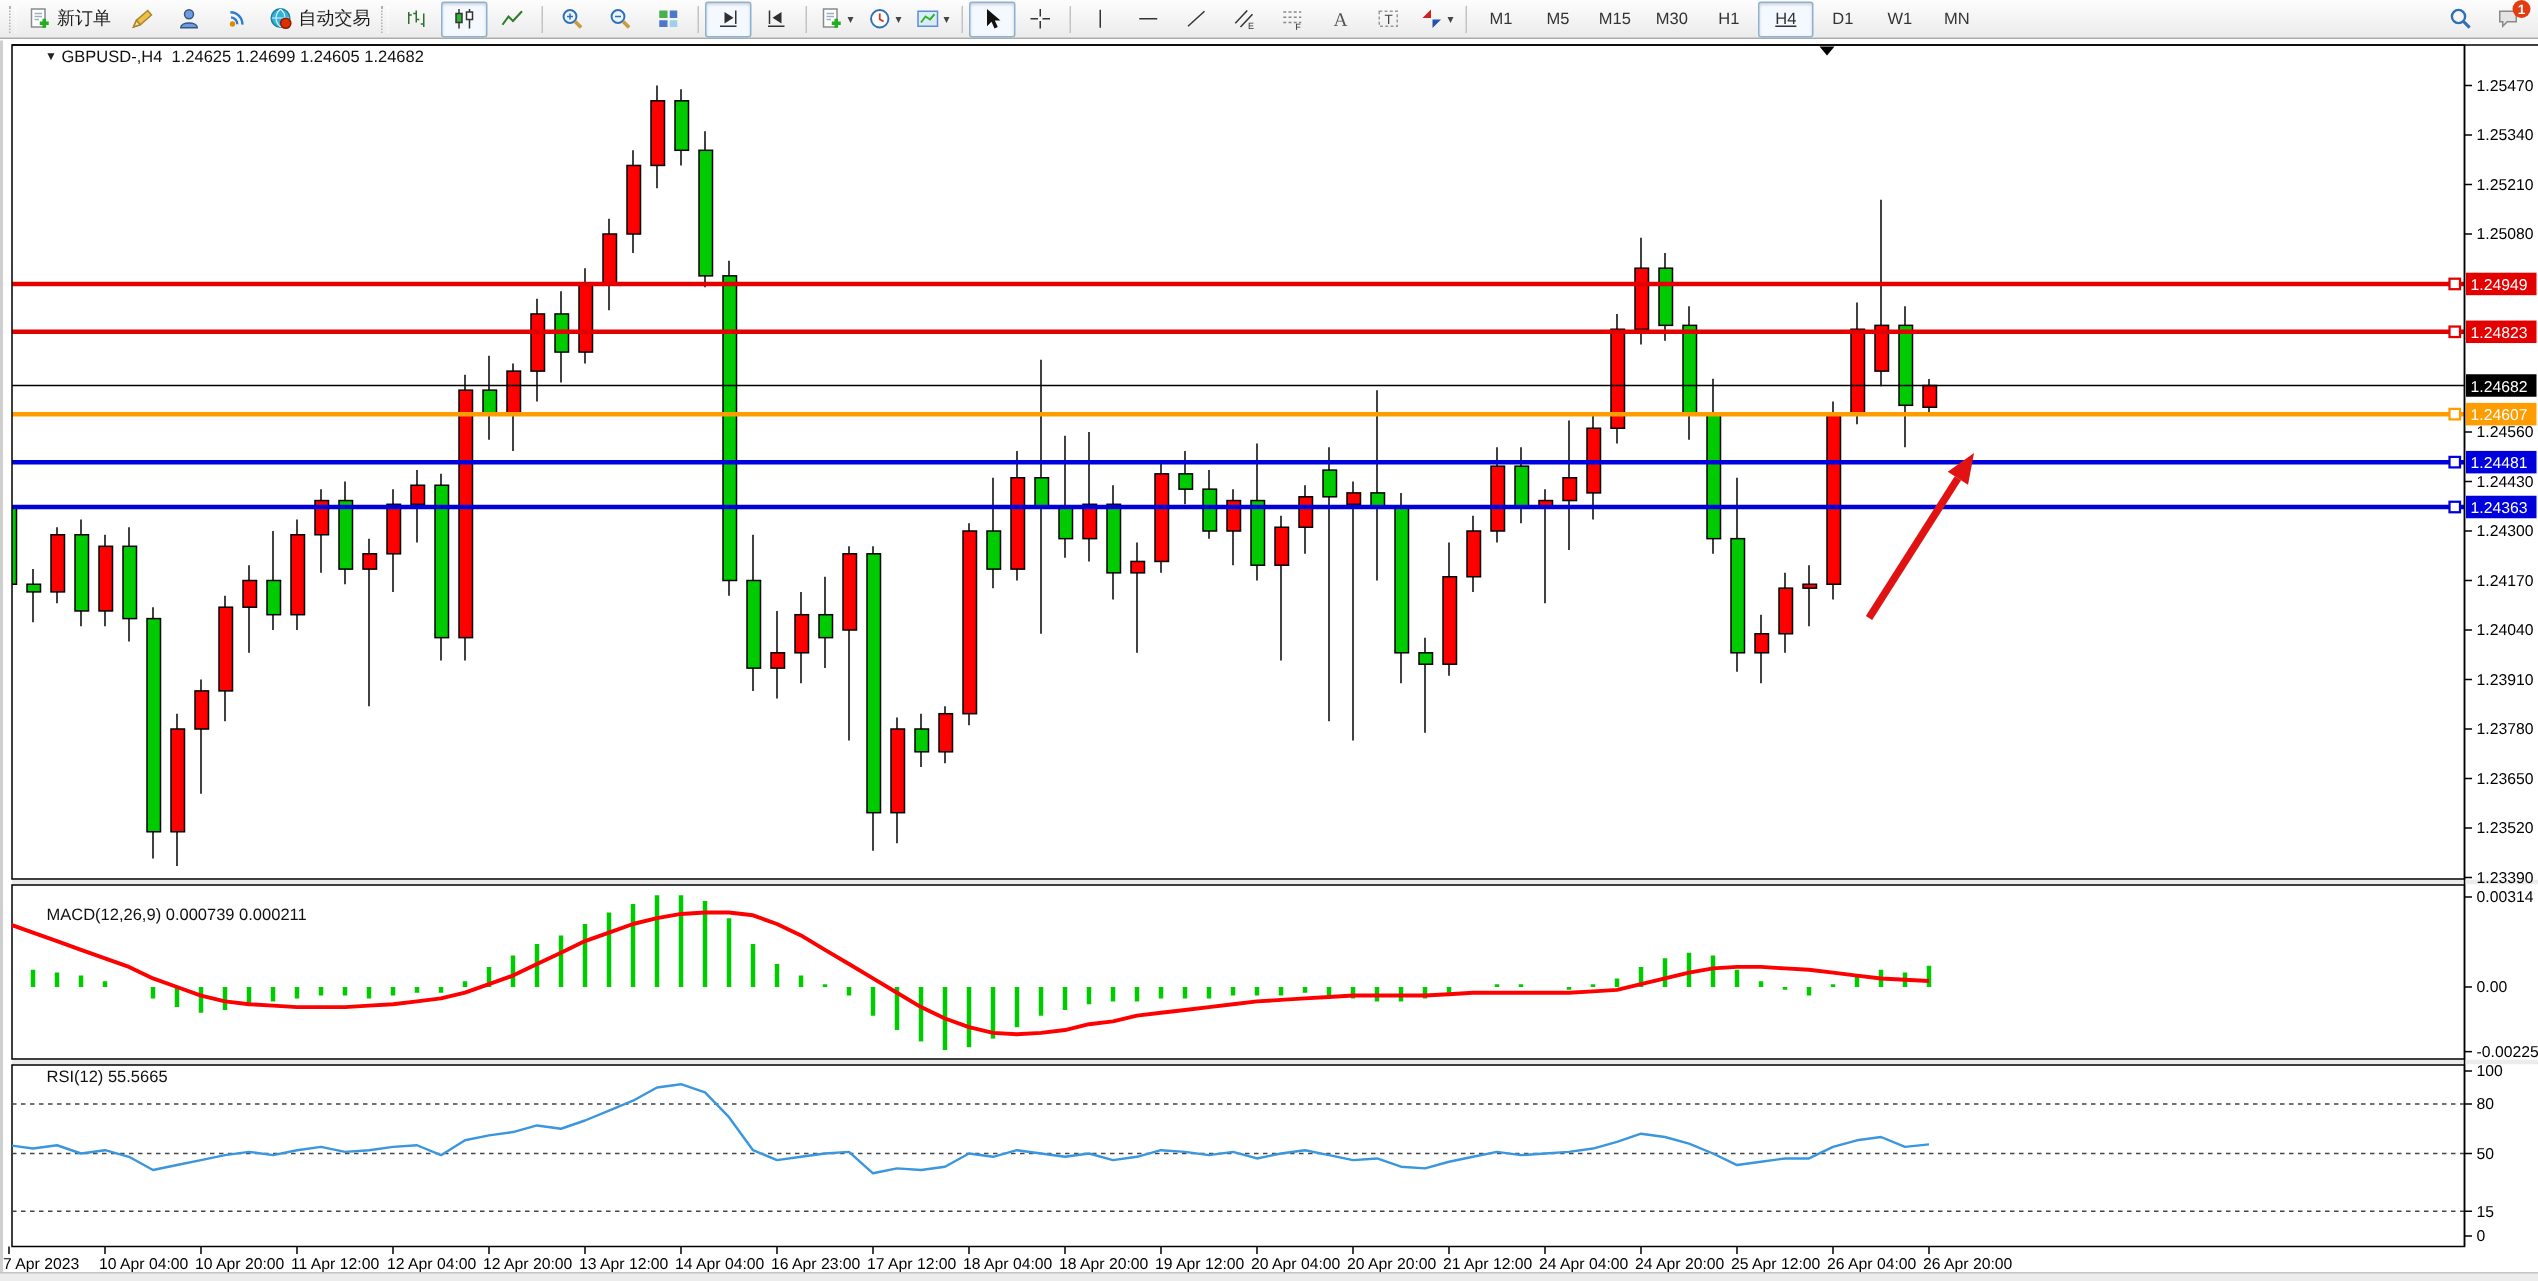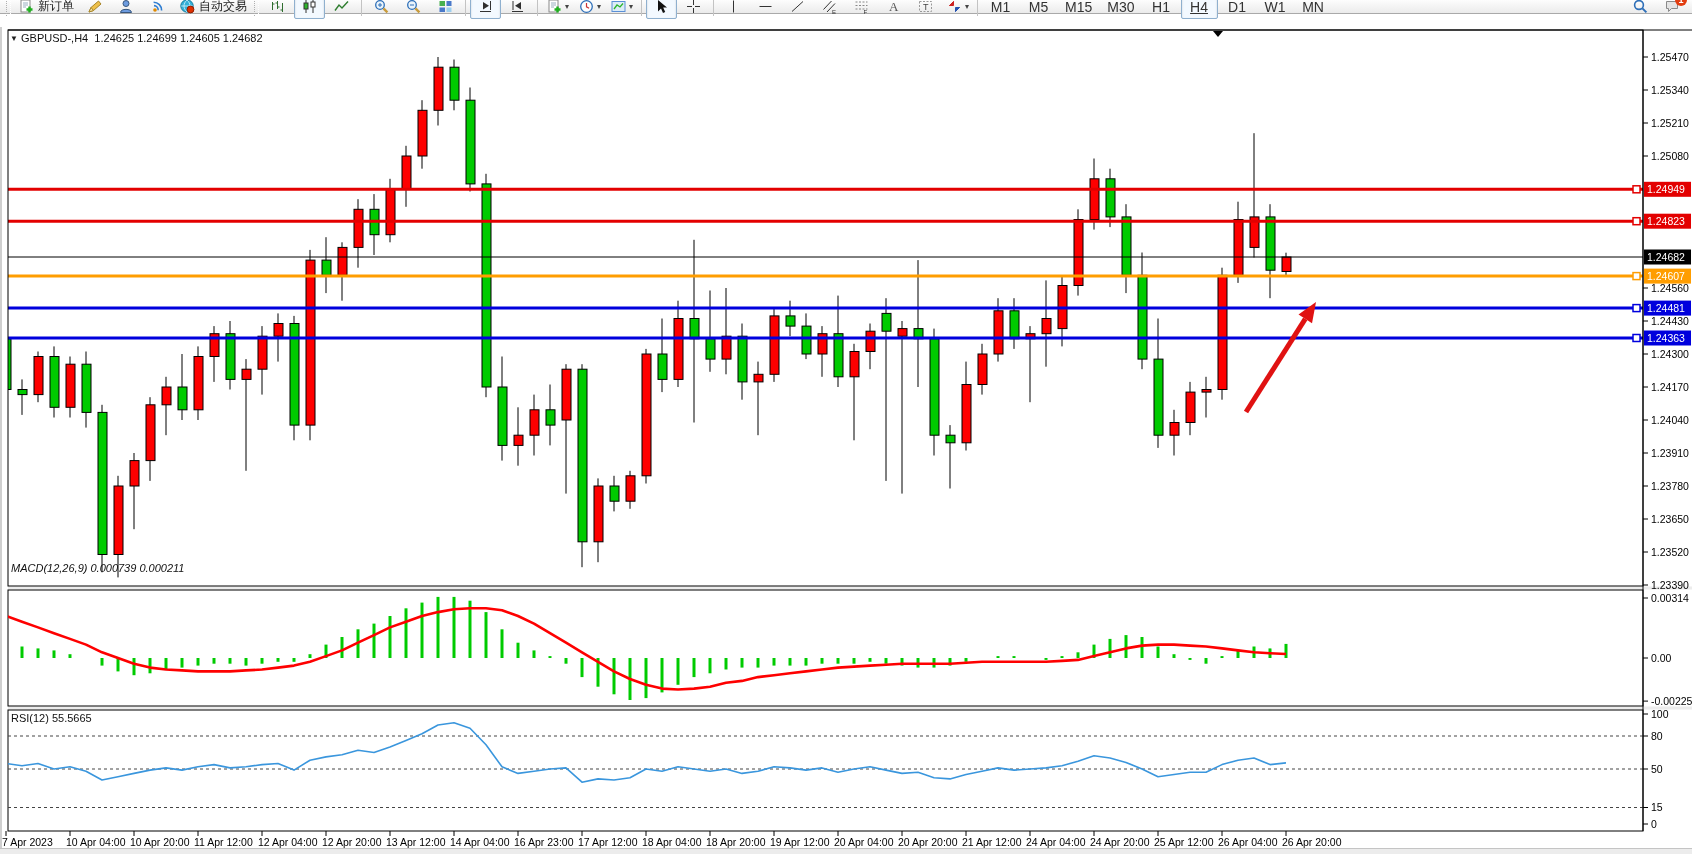--- a/index.html
+++ b/index.html
@@ -1,40 +1,40 @@
 <!DOCTYPE html>
 <html><head>
 <meta charset="utf-8">
 <style>
   html,body{margin:0;padding:0;background:#dadada;}
   #screen{position:relative;width:1692px;height:854px;background:#ffffff;overflow:hidden;
           font-family:"Liberation Sans","DejaVu Sans",sans-serif;-webkit-font-smoothing:none;}
   
-  #toolbar{position:absolute;top:0;left:0;width:1692px;height:14px;
+  #toolbar{position:absolute;top:0;left:0;width:1692px;height:26px;
            background:linear-gradient(#fdfdfd,#ebebeb);border-bottom:1px solid #a9a9a9;
            display:flex;align-items:center;padding:0 4px;box-sizing:border-box;gap:1px;z-index:5;}
   .tbtn{height:22px;min-width:23px;display:flex;align-items:center;justify-content:center;gap:3px;
         padding:0 3px;border:1px solid transparent;border-radius:2px;font-size:12px;color:#222;cursor:default;}
   .tbtn svg{width:17px;height:17px;display:block;}
   .tbtn.sel{background:#f3f9ff;border-color:#8fb0cf;box-shadow:inset 0 1px 2px rgba(0,0,0,.18);text-decoration:underline;}
   .tbtn .caret{font-size:8px;color:#444;margin-left:-1px;}
-  .tf{font-size:14px;padding:0 6px;color:#333;}
+  .tf{font-size:11px;padding:0 6px;color:#333;}
   .sep{width:1px;height:18px;background:#c3c3c3;margin:0 3px;flex:none;}
   .grip{width:3px;height:18px;border-left:1px dotted #b0b0b0;border-right:1px dotted #fff;margin:0 2px;flex:none;}
   .spacer{flex:1;}
   .cjk{font-size:12px;color:#1c1c1c;}
   .badge{position:absolute;top:-4px;right:-6px;width:12px;height:12px;border-radius:50%;
          background:#e23d10;color:#fff;font-size:9px;line-height:12px;text-align:center;font-weight:bold;}
   .iconwrap{position:relative;display:flex;}
   
   #chartsvg{position:absolute;top:0;left:0;z-index:1;}
-  .ovl{position:absolute;z-index:2;font-size:11px;color:#111;white-space:pre;}
+  .ovl{position:absolute;z-index:2;font-size:11px;color:#111;white-space:pre;padding-left:20px;}
   #title-row{top:32px;left:10px;}
   #title-row .tri{font-size:8px;vertical-align:1px;color:#222;}
-  #macd-label{top:562px;left:11px;font-style:italic;}
+  #macd-label{top:604px;left:11px;}
   #rsi-label{top:712px;left:11px;}
   #bottomstrip{position:absolute;left:0;bottom:0;width:1692px;height:5px;background:#ececec;border-top:1px solid #c4c4c4;z-index:3;}
   #leftedge{position:absolute;left:0;top:27px;width:2px;height:827px;background:#cfcfcf;z-index:3;}
 </style>
 </head>
 <body>
 
 <div id="screen">
 
   <div id="toolbar">

